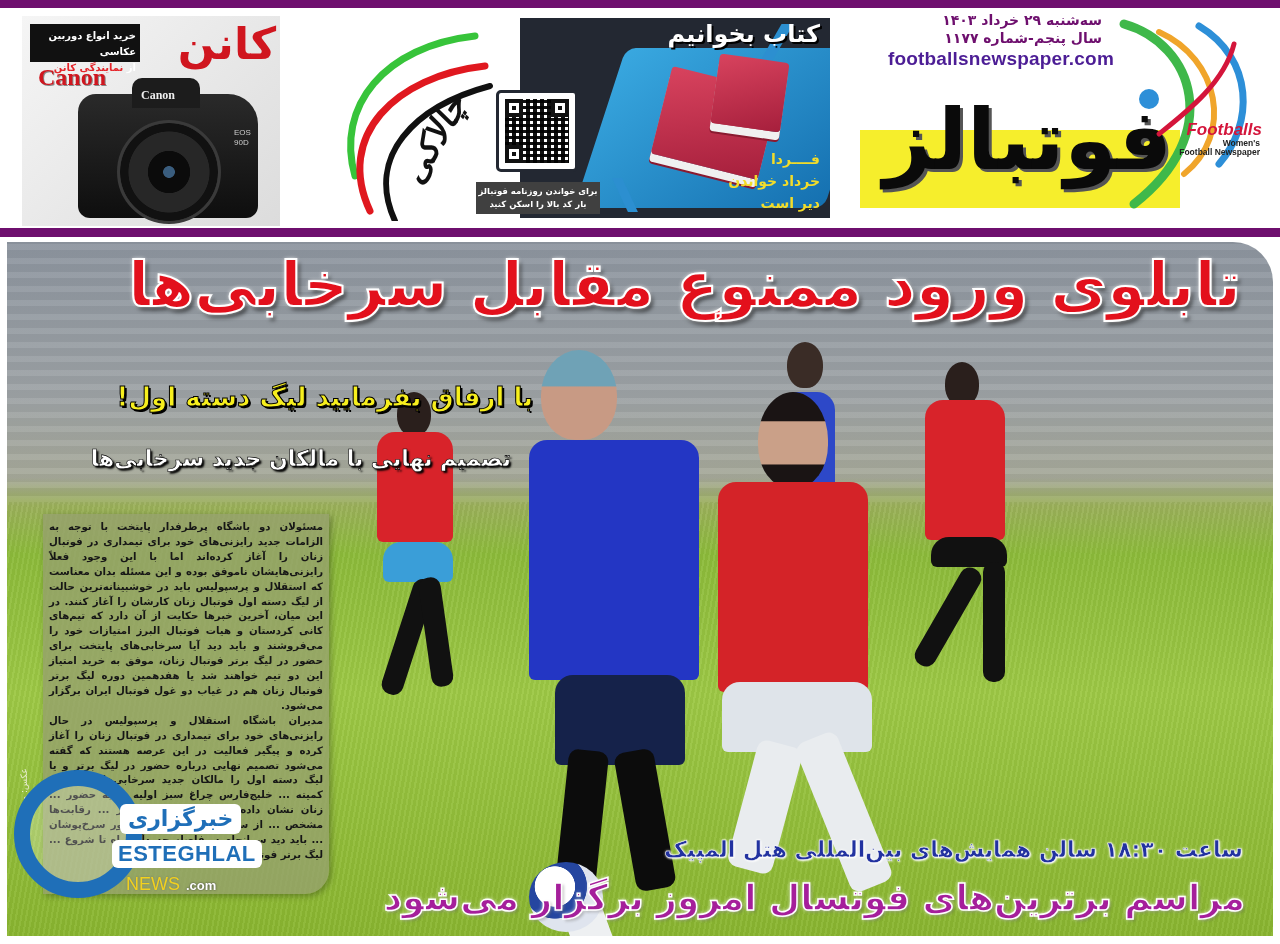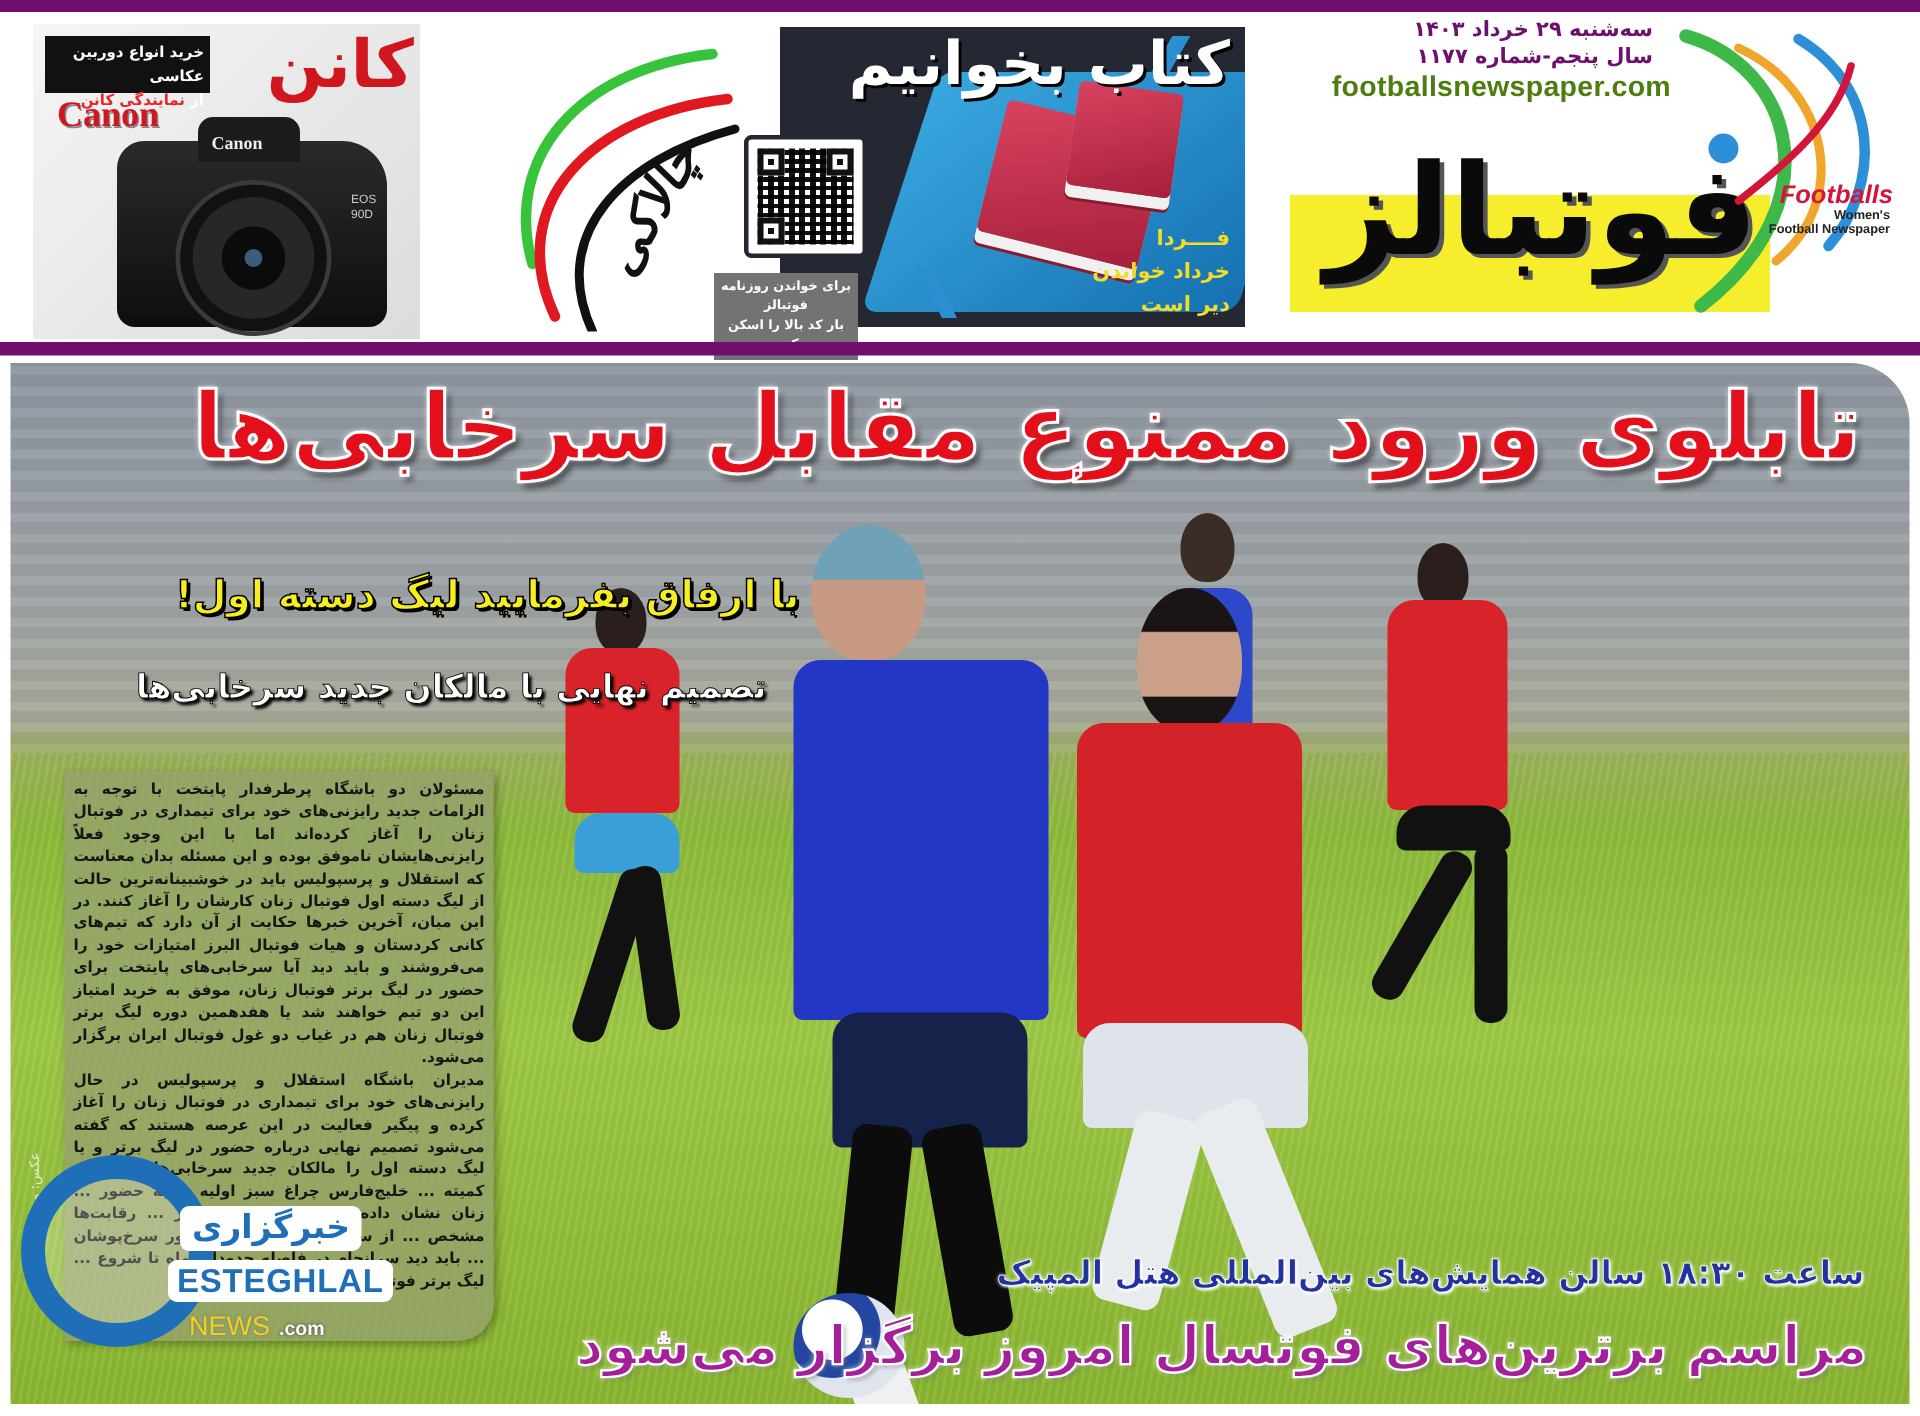--- a/index.html
+++ b/index.html
@@ -11,47 +11,47 @@
     .purple-bar.mid { top: 228px; height: 9px; }
 
     
     .header { position: absolute; top: 10px; left: 0; width: 1280px; height: 216px; }
 
     
     .masthead { position: absolute; right: 8px; top: 0; width: 420px; height: 216px; }
     .mh-date, .mh-issue { position: absolute; right: 170px; width: 240px; direction: rtl; text-align: right; color: #6e0f6e; font-size: 14px; font-weight: bold; }
     .mh-date { top: 2px; }
     .mh-issue { top: 20px; }
-    .mh-url { position: absolute; top: 38px; right: 158px; color: #4d7c0f; font-family: "Liberation Sans", sans-serif; font-weight: bold; font-size: 19px; letter-spacing: 0.2px; }
+    .mh-url { position: absolute; top: 38px; right: 158px; color: #4c1d95; font-family: "Liberation Sans", sans-serif; font-weight: bold; font-size: 19px; letter-spacing: 0.2px; }
     .mh-tagline { position: absolute; top: 63px; right: 140px; width: 258px; height: 20px; background: #8a2a8e; color: #fff; direction: rtl; text-align: center; font-size: 12px; font-weight: bold; line-height: 20px; }
     .mh-yellow { position: absolute; top: 120px; right: 92px; width: 320px; height: 78px; background: #f6ee2c; }
     .mh-logo-text { position: absolute; top: 88px; right: 100px; direction: rtl; font-size: 84px; line-height: 1; font-weight: bold; color: #0a0a0a; font-family: "DejaVu Sans", sans-serif; letter-spacing: -3px; text-shadow: 3px 3px 0 #555; }
     .mh-swoosh { position: absolute; right: 8px; top: 4px; width: 160px; height: 200px; }
     .mh-brand { position: absolute; right: 10px; top: 110px; color: #d4153b; font-family: "Liberation Sans", sans-serif; font-style: italic; font-weight: bold; font-size: 17px; }
     .mh-brand-sub { position: absolute; right: 12px; top: 129px; width: 90px; text-align: right; font-family: "Liberation Sans", sans-serif; font-weight: bold; font-size: 8.5px; color: #222; line-height: 1.05; }
 
     
     .book-ad { position: absolute; left: 520px; top: 8px; width: 310px; height: 200px; background: #232832; overflow: hidden; }
     .book-ad .bluepanel { position: absolute; right: -20px; top: 30px; width: 250px; height: 160px; background: linear-gradient(135deg, #39a8e0, #1570b0); transform: skewX(-18deg); border-radius: 10px; }
     .book-ad .chev1 { position: absolute; right: 20px; top: 6px; width: 40px; height: 40px; border-left: 12px solid #2c8fd0; transform: skewX(-30deg); }
     .book-ad .chev2 { position: absolute; left: 100px; bottom: 6px; width: 26px; height: 34px; border-left: 10px solid #2c8fd0; transform: skewX(25deg); }
-    .book-ad-title { position: absolute; top: 2px; right: 10px; direction: rtl; font-size: 40px; font-weight: bold; color: #ffffff; text-shadow: 2px 2px 0 #000; }
+    .book-ad-title { position: absolute; top: 2px; right: 10px; direction: rtl; font-size: 24px; font-weight: bold; color: #ffffff; text-shadow: 2px 2px 0 #000; }
     .book { position: absolute; left: 140px; top: 60px; width: 110px; height: 90px; background: linear-gradient(160deg, #d8435e, #a61f3c); border-radius: 4px; transform: rotate(14deg); box-shadow: 0 8px 0 #f0f0f0, 0 10px 0 #8a1a30; }
     .book.second { left: 195px; top: 40px; width: 70px; height: 70px; transform: rotate(8deg); }
     .book-ad-lines { position: absolute; right: 10px; bottom: 4px; direction: rtl; text-align: right; color: #f2dc2a; font-size: 14px; font-weight: bold; line-height: 22px; }
 
     
     .qr { position: absolute; left: 496px; top: 80px; width: 82px; height: 82px; background: #fff; border: 3px solid #232832; border-radius: 5px; padding: 6px; }
     .qr-grid { width: 100%; height: 100%; background:
         repeating-linear-gradient(90deg, #111 0 4px, #fff 4px 7px),
         repeating-linear-gradient(0deg, #111 0 3px, #fff 3px 6px);
       background-blend-mode: multiply; position: relative; }
     .qr-corner { position: absolute; width: 18px; height: 18px; border: 4px solid #111; background: #fff; }
     .qr-corner::after { content: ""; position: absolute; left: 3px; top: 3px; width: 4px; height: 4px; background: #111; }
-    .qr-caption { position: absolute; left: 476px; top: 172px; width: 96px; background: #737373; color: #fff; direction: rtl; text-align: center; font-size: 8.5px; font-weight: bold; line-height: 13px; padding: 3px 2px; }
+    .qr-caption { position: absolute; left: 476px; top: 172px; width: 124px; background: #404040; color: #fff; direction: rtl; text-align: center; font-size: 8.5px; font-weight: bold; line-height: 13px; padding: 3px 2px; }
 
     
     .calli { position: absolute; left: 325px; top: 6px; width: 170px; height: 205px; }
 
     
     .canon-ad { position: absolute; left: 22px; top: 6px; width: 258px; height: 210px; background: linear-gradient(135deg, #f5f5f5, #dcdcdc); overflow: hidden; }
     .canon-fa { position: absolute; right: 4px; top: 2px; direction: rtl; color: #d0161f; font-size: 44px; font-weight: bold; font-family: "DejaVu Sans", sans-serif; letter-spacing: -2px; }
     .canon-box { position: absolute; left: 8px; top: 8px; width: 110px; height: 38px; background: #111; direction: rtl; text-align: right; padding: 4px 4px; font-size: 10px; color: #fff; font-weight: bold; line-height: 16px; }
     .canon-box .red { color: #e5252a; }
     .canon-en { position: absolute; left: 16px; top: 48px; color: #d0161f; font-family: "Liberation Serif", serif; font-weight: bold; font-size: 24px; text-shadow: 1px 1px 0 #888; }

